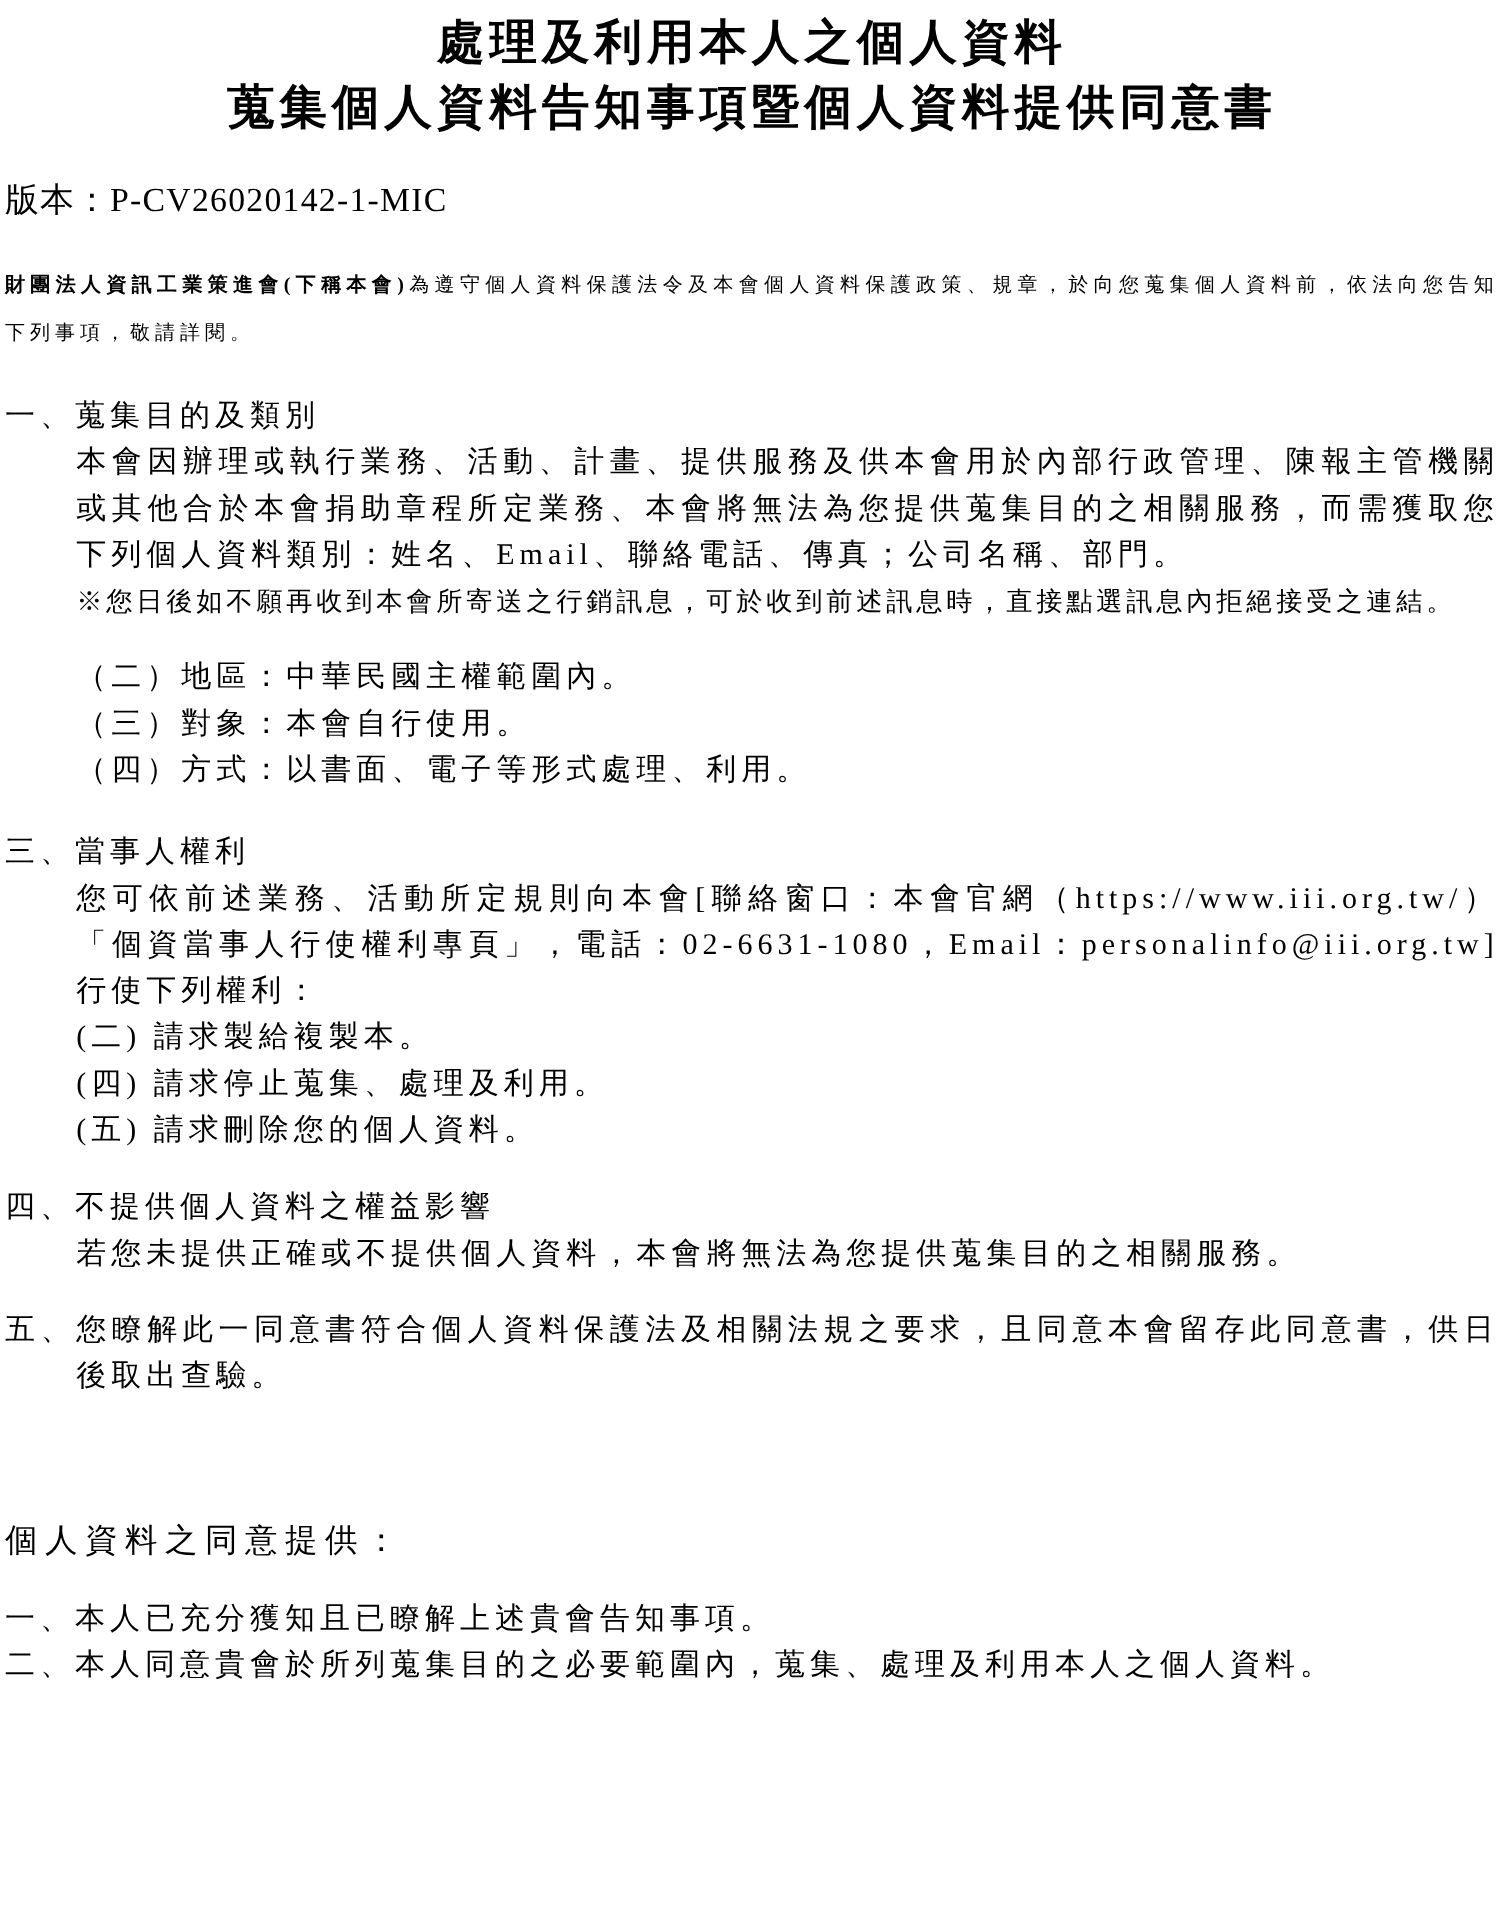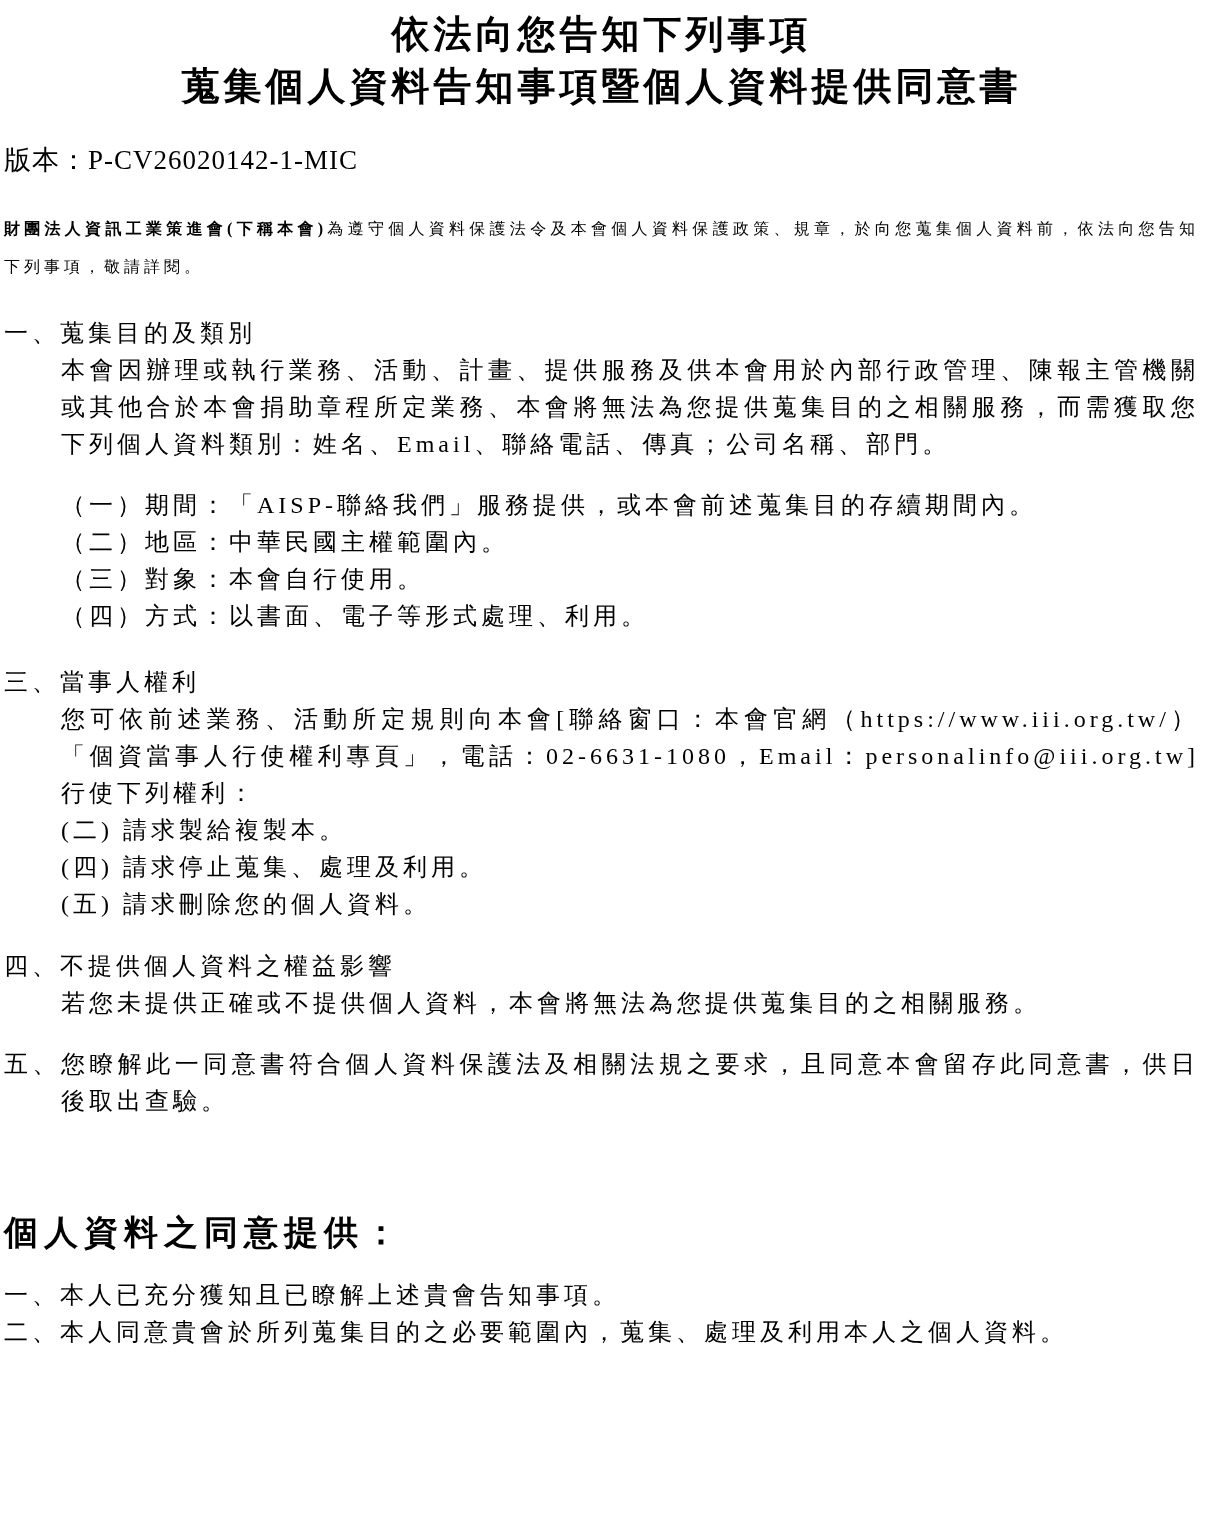--- a/index.html
+++ b/index.html
@@ -77,52 +77,52 @@
     margin: 0;
     padding-left: 57px;
     text-indent: -57px;
     font-size: 24px;
     line-height: 37px;
     letter-spacing: 4px;
     text-align: justify;
   }
   .consent-block { margin-top: 89px; }
   .consent-heading {
-    font-size: 34px;
-    font-weight: bold;
+    font-size: 26px;
+    font-weight: normal;
     line-height: 48px;
     letter-spacing: 6px;
   }
   .consent-items { margin-top: 20px; }
   .consent-item {
     font-size: 24px;
     line-height: 37px;
     letter-spacing: 4px;
     text-align: justify;
   }
 </style>
 </head>
 <body>
 
 <div class="page">
 
-  <div class="title-line">依法向您告知下列事項</div>
+  <div class="title-line">處理及利用本人之個人資料</div>
   <div class="title-line">蒐集個人資料告知事項暨個人資料提供同意書</div>
 
   <div class="version">版本：P-CV26020142-1-MIC</div>
 
   <p class="intro"><span class="org">財團法人資訊工業策進會(下稱本會)</span><span>為遵守個人資料保護法令及本會個人資料保護政策、規章，於向您蒐集個人資料前，依法向您告知下列事項，敬請詳閱。</span></p>
 
   <div class="section">
     <div class="sec-heading">一、蒐集目的及類別</div>
     <p class="body-text">本會因辦理或執行業務、活動、計畫、提供服務及供本會用於內部行政管理、陳報主管機關或其他合於本會捐助章程所定業務、本會將無法為您提供蒐集目的之相關服務，而需獲取您下列個人資料類別：姓名、Email、聯絡電話、傳真；公司名稱、部門。</p>
+    <p class="note-text">※您日後如不願再收到本會所寄送之行銷訊息，可於收到前述訊息時，直接點選訊息內拒絕接受之連結。</p>
   </div>
 
   <div class="section tight">
-    <div class="list-item">（一）期間：「AISP-聯絡我們」服務提供，或本會前述蒐集目的存續期間內。</div>
     <div class="list-item">（二）地區：中華民國主權範圍內。</div>
     <div class="list-item">（三）對象：本會自行使用。</div>
     <div class="list-item">（四）方式：以書面、電子等形式處理、利用。</div>
   </div>
 
   <div class="section">
     <div class="sec-heading">三、當事人權利</div>
     <p class="body-text">您可依前述業務、活動所定規則向本會[聯絡窗口：本會官網（https://www.iii.org.tw/）「個資當事人行使權利專頁」，電話：02-6631-1080，Email：personalinfo@iii.org.tw]行使下列權利：</p>
     <div class="list-item">(二) 請求製給複製本。</div>
     <div class="list-item">(四) 請求停止蒐集、處理及利用。</div>

